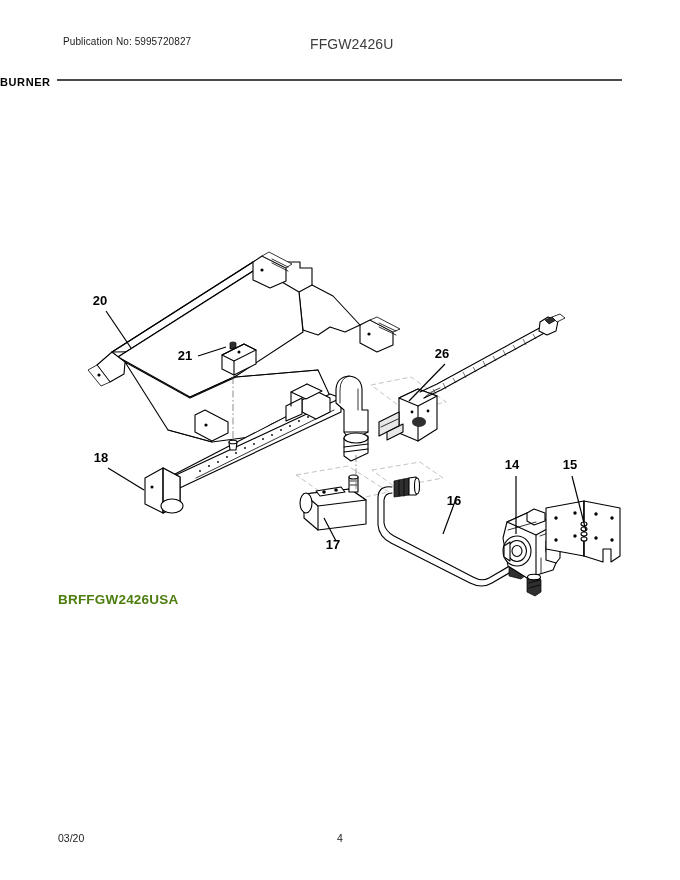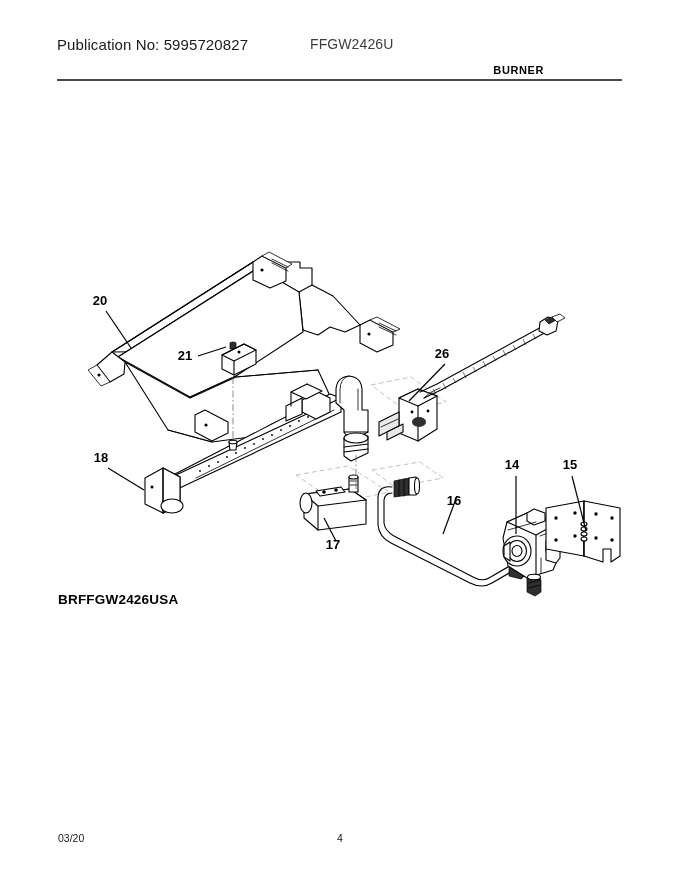--- a/index.html
+++ b/index.html
@@ -17,42 +17,42 @@
   }
   .page {
     position: absolute;
     inset: 0;
     width: 680px;
     height: 880px;
   }
   
   .hdr-pub {
     position: absolute;
-    left: 57px;
+    left: 63px;
     top: 36px;
-    font-size: 15px;
+    font-size: 10px;
     letter-spacing: 0.1px;
     color: #1b1b1b;
     white-space: nowrap;
   }
   .hdr-model {
     position: absolute;
     left: 310px;
     top: 36px;
     font-size: 14px;
     letter-spacing: 0.1px;
     color: #3d3d3d;
     white-space: nowrap;
   }
   .hdr-section {
     position: absolute;
     left: 0;
-    top: 64px;
+    top: 76px;
     width: 544px;
-    text-align: right;
+    text-align: left;
     font-size: 11px;
     font-weight: bold;
     letter-spacing: 0.6px;
     color: #000;
   }
   .hdr-rule {
     position: absolute;
     left: 57px;
     top: 79px;
     width: 565px;
@@ -77,21 +77,21 @@
     color: #1b1b1b;
   }
   
   .model-caption {
     position: absolute;
     left: 58px;
     top: 592px;
     font-size: 13.5px;
     font-weight: bold;
     letter-spacing: 0.2px;
-    color: #000000;
+    color: #4d7c0f;
   }
   
   .diagram {
     position: absolute;
     left: 0;
     top: 0;
     width: 680px;
     height: 880px;
   }
   .callout {

